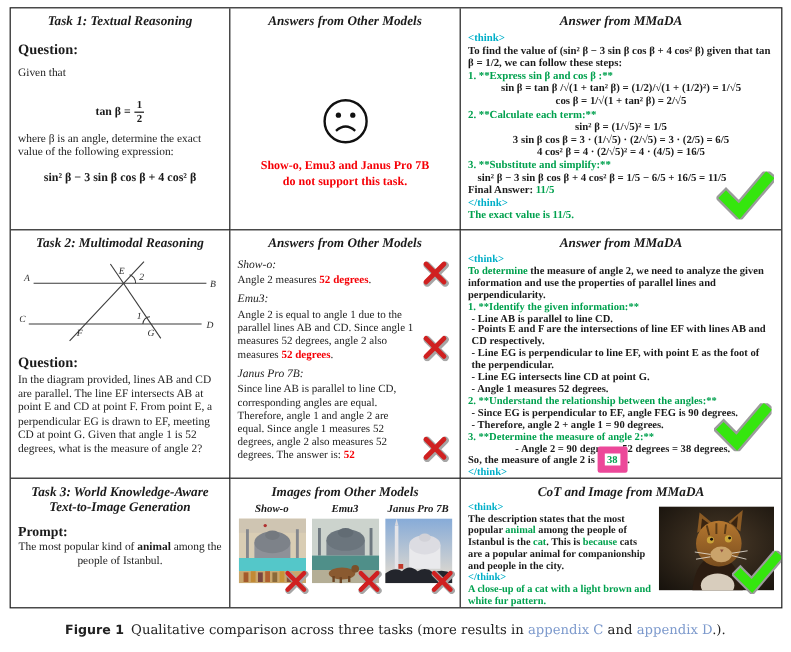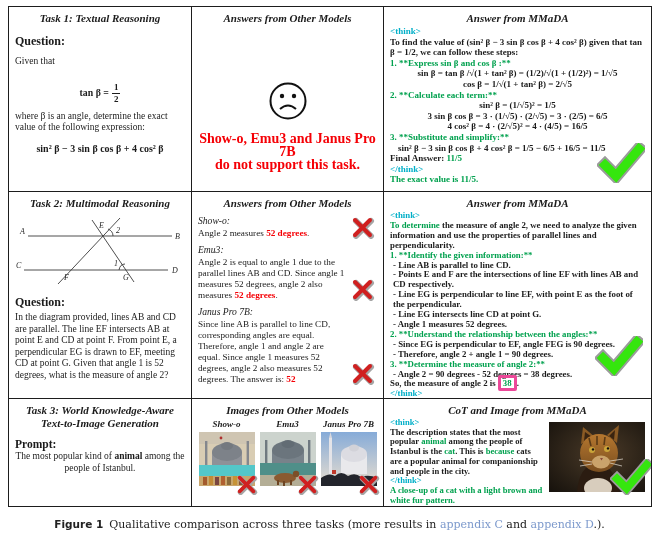--- a/index.html
+++ b/index.html
@@ -21,34 +21,34 @@
   .q-label{font-weight:bold;font-size:12px;margin-top:9px;}
   .body-text{font-size:9.5px;line-height:11.5px;margin-top:7px;}
   .math-center{text-align:center;font-size:9.8px;font-weight:bold;margin-top:15px;}
   .frac{display:inline-block;vertical-align:middle;text-align:center;font-size:9px;line-height:1;margin-left:3px;}
   .frac .num{display:block;border-bottom:0.8px solid #1b1b1b;padding:0 2px 1px 2px;}
   .frac .den{display:block;padding-top:1px;}
   .expr{margin-top:9px;font-size:10px;}
   
   .others1{display:flex;flex-direction:column;align-items:center;}
   .sadface{margin-top:54px;}
-  .red-msg{color:#f50006;font-weight:bold;font-size:14px;line-height:13px;text-align:center;margin-top:10px;}
+  .red-msg{color:#f50006;font-weight:bold;font-size:10px;line-height:13px;text-align:center;margin-top:10px;}
   .model{position:relative;padding-right:30px;margin-top:5px;}
   .model-name{font-weight:normal;font-style:italic;font-size:9.6px;line-height:11px;}
   .model-text{font-size:9.2px;line-height:11px;margin-top:2px;}
   .red-bold{color:#f50006;font-weight:bold;}
   .xmark{position:absolute;right:2px;bottom:0;}
   
   .mmada{font-weight:bold;}
   .mm1{font-size:9px;line-height:10.6px;}
   .mm2{font-size:8.8px;line-height:9.9px;}
   .think{color:#00afc8;}
   .green{color:#00a14e;}
   .mline{text-align:center;}
-  .boxed{border:3px solid #ec4899;border-radius:2px;padding:0 2px;color:#00a14e;text-align:center;}
+  .boxed{border:6px solid #ec4899;border-radius:2px;padding:0 2px;color:#00a14e;text-align:center;}
   .checkmark{position:absolute;}
   .ck1{right:6px;bottom:8px;}
   .ck2{right:8px;bottom:22px;}
   
   .img-row{display:flex;justify-content:center;gap:5px;margin-top:2px;}
   .img-item{width:56px;position:relative;}
   .img-label{text-align:center;font-weight:bold;font-style:italic;font-size:9px;line-height:11px;}
   .img-frame{width:56px;height:54px;display:block;margin-top:2px;}
   .img-x{position:absolute;right:-3px;bottom:-9px;}
   .mm3-wrap{display:flex;gap:6px;}
@@ -193,21 +193,21 @@
     <div class="green">1. **Identify the given information:**</div>
     <div style="padding-left:3px;">- Line AB is parallel to line CD.</div>
     <div style="padding-left:3px;">- Points E and F are the intersections of line EF with lines AB and CD respectively.</div>
     <div style="padding-left:3px;">- Line EG is perpendicular to line EF, with point E as the foot of the perpendicular.</div>
     <div style="padding-left:3px;">- Line EG intersects line CD at point G.</div>
     <div style="padding-left:3px;">- Angle 1 measures 52 degrees.</div>
     <div class="green">2. **Understand the relationship between the angles:**</div>
     <div style="padding-left:3px;">- Since EG is perpendicular to EF, angle FEG is 90 degrees.</div>
     <div style="padding-left:3px;">- Therefore, angle 2 + angle 1 = 90 degrees.</div>
     <div class="green">3. **Determine the measure of angle 2:**</div>
-    <div style="padding-left:3px;">- Angle 2 = 90 degrees - 52 degrees = 38 degrees.</div>
+    <div style="padding-left:3px;text-align:center;">- Angle 2 = 90 degrees - 52 degrees = 38 degrees.</div>
     <div><span>So, the measure of angle 2 is </span><span class="boxed">38</span><span>.</span></div>
     <div class="think">&lt;/think&gt;</div>
 
     <svg class="checkmark ck2" width="48" height="40" viewBox="0 0 48 40">
       <path d="M8 22 L19 33 L42 6" fill="none" stroke="#9b9b9b" stroke-width="13" stroke-linecap="square"></path>
       <path d="M8 22 L19 33 L42 6" fill="none" stroke="#35e60e" stroke-width="9" stroke-linecap="square"></path>
     </svg>
   </div>
 
   <div class="cell last-row">

